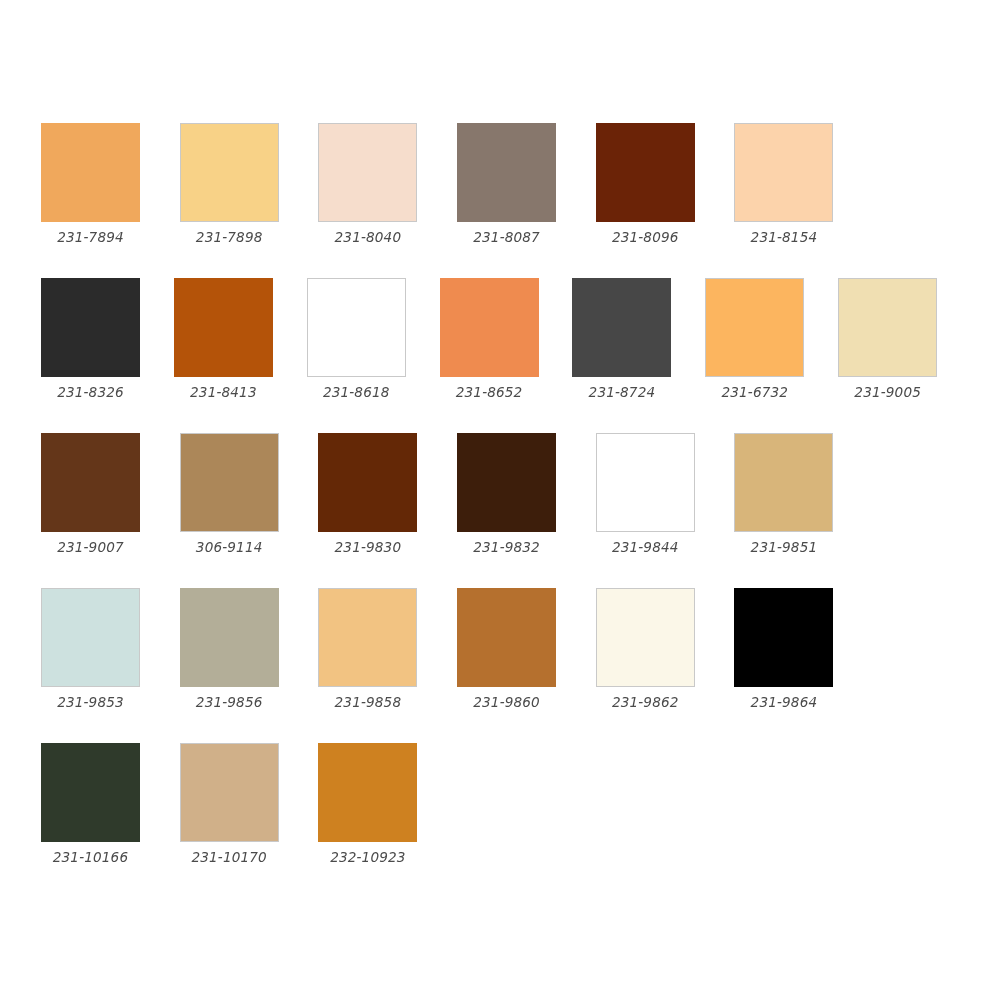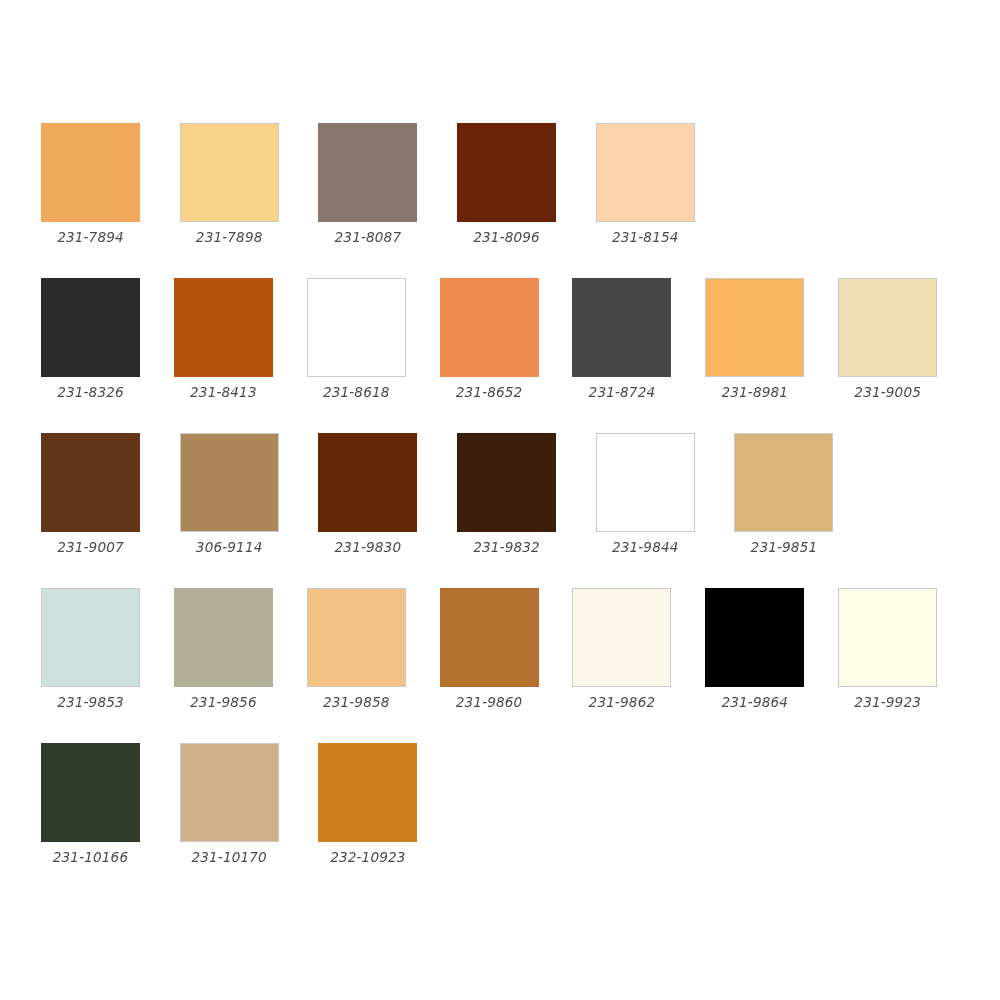--- a/index.html
+++ b/index.html
@@ -67,20 +67,24 @@
     <div class="swatch-row">
       <div class="swatch-cell">
         <div class="swatch-chip" style="background: rgb(240, 168, 92); border: 0px;"></div>
         <div class="swatch-label">231-7894</div>
       </div>
       <div class="swatch-cell">
         <div class="swatch-chip" style="background: rgb(248, 210, 135); border: 1.5px solid rgb(201, 201, 201);"></div>
         <div class="swatch-label">231-7898</div>
       </div>
       <div class="swatch-cell">
+        <div class="swatch-chip" style="background: rgb(246, 221, 204); border: 1.5px solid rgb(201, 201, 201);"></div>
+        <div class="swatch-label">231-8040</div>
+      </div>
+      <div class="swatch-cell">
         <div class="swatch-chip" style="background: rgb(135, 119, 108); border: 0px;"></div>
         <div class="swatch-label">231-8087</div>
       </div>
       <div class="swatch-cell">
         <div class="swatch-chip" style="background: rgb(107, 35, 7); border: 0px;"></div>
         <div class="swatch-label">231-8096</div>
       </div>
       <div class="swatch-cell">
         <div class="swatch-chip" style="background: rgb(252, 211, 171); border: 1.5px solid rgb(201, 201, 201);"></div>
         <div class="swatch-label">231-8154</div>
@@ -102,21 +106,21 @@
       <div class="swatch-cell">
         <div class="swatch-chip" style="background: rgb(239, 139, 79); border: 0px;"></div>
         <div class="swatch-label">231-8652</div>
       </div>
       <div class="swatch-cell">
         <div class="swatch-chip" style="background: rgb(71, 71, 71); border: 0px;"></div>
         <div class="swatch-label">231-8724</div>
       </div>
       <div class="swatch-cell">
         <div class="swatch-chip" style="background: rgb(252, 181, 95); border: 1.5px solid rgb(201, 201, 201);"></div>
-        <div class="swatch-label">231-8981</div>
+        <div class="swatch-label">231-6732</div>
       </div>
       <div class="swatch-cell">
         <div class="swatch-chip" style="background: rgb(240, 223, 178); border: 1.5px solid rgb(201, 201, 201);"></div>
         <div class="swatch-label">231-9005</div>
       </div>
     </div>
     <div class="swatch-row">
       <div class="swatch-cell">
         <div class="swatch-chip" style="background: rgb(100, 54, 25); border: 0px;"></div>
         <div class="swatch-label">231-9007</div>
@@ -159,24 +163,20 @@
         <div class="swatch-chip" style="background: rgb(181, 112, 46); border: 0px;"></div>
         <div class="swatch-label">231-9860</div>
       </div>
       <div class="swatch-cell">
         <div class="swatch-chip" style="background: rgb(251, 247, 232); border: 1.5px solid rgb(201, 201, 201);"></div>
         <div class="swatch-label">231-9862</div>
       </div>
       <div class="swatch-cell">
         <div class="swatch-chip" style="background: rgb(0, 0, 0); border: 0px;"></div>
         <div class="swatch-label">231-9864</div>
-      </div>
-      <div class="swatch-cell">
-        <div class="swatch-chip" style="background: rgb(253, 252, 230); border: 1.5px solid rgb(201, 201, 201);"></div>
-        <div class="swatch-label">231-9923</div>
       </div>
     </div>
     <div class="swatch-row">
       <div class="swatch-cell">
         <div class="swatch-chip" style="background: rgb(47, 58, 43); border: 0px;"></div>
         <div class="swatch-label">231-10166</div>
       </div>
       <div class="swatch-cell">
         <div class="swatch-chip" style="background: rgb(208, 176, 137); border: 1.5px solid rgb(201, 201, 201);"></div>
         <div class="swatch-label">231-10170</div>

